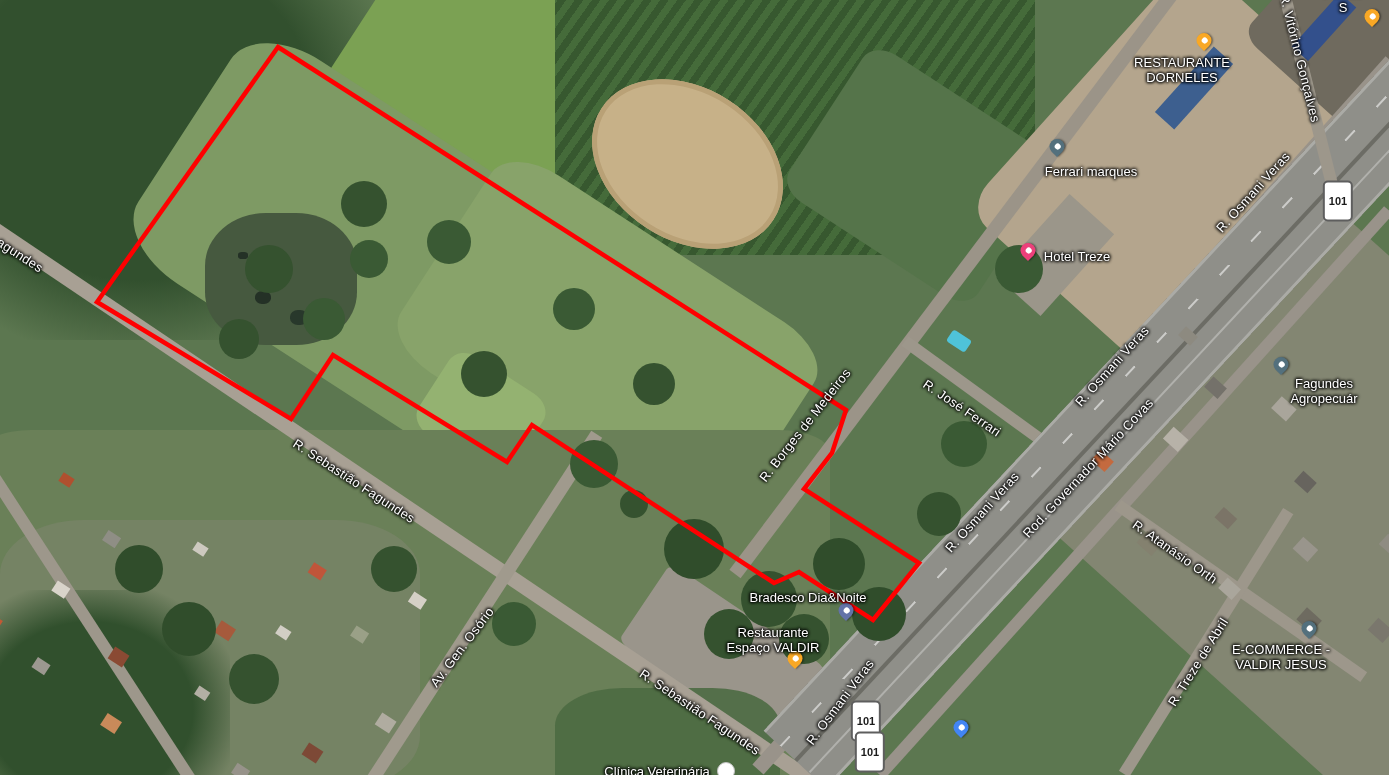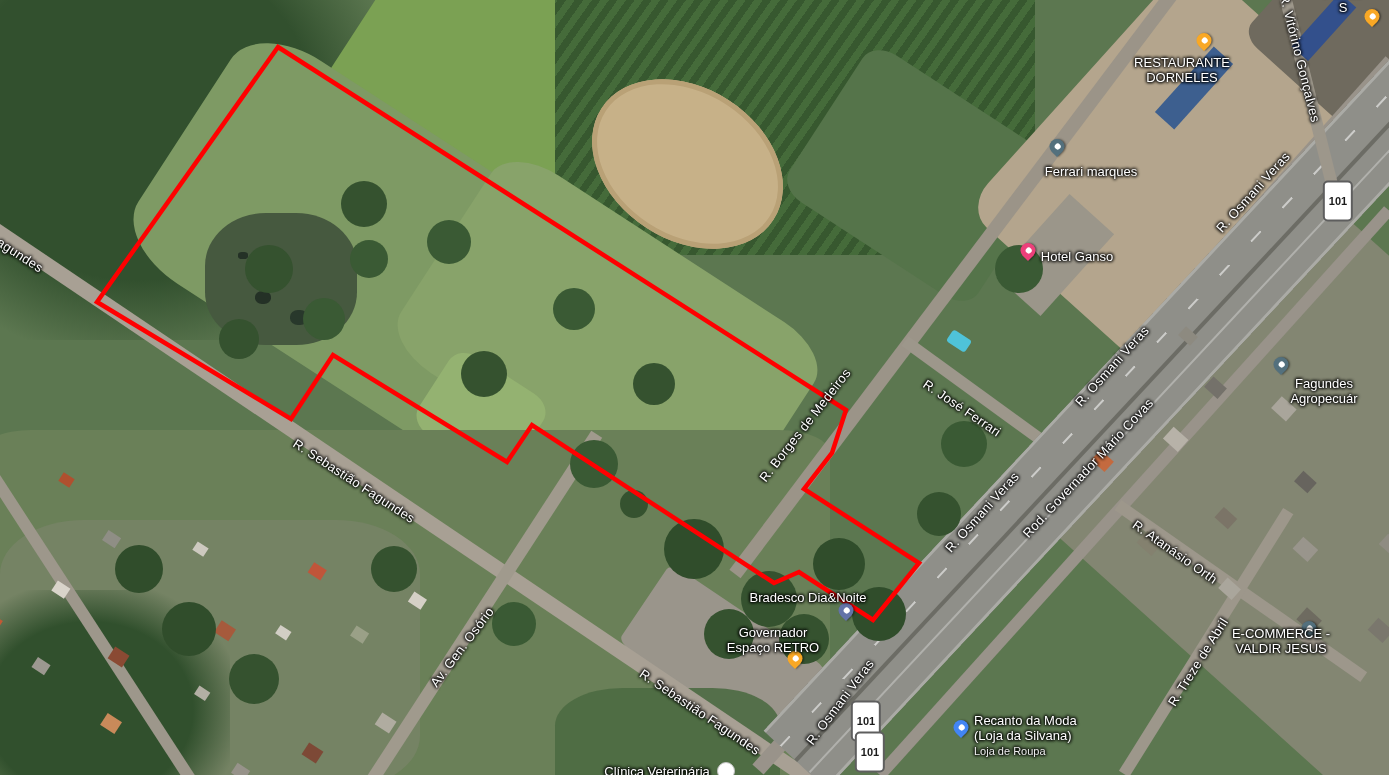--- a/index.html
+++ b/index.html
@@ -126,36 +126,32 @@
   <span class="pin" style="left: 1204px; top: 42px; background: rgb(249, 168, 37);"></span>
   <div class="poi" style="left:1182px;top:71px;width:120px;">RESTAURANTE DORNELES</div>
 
   <span class="pin" style="left: 1372px; top: 18px; background: rgb(249, 168, 37);"></span>
   <div class="poi" style="left:1343px;top:1px;">Pizzas S</div>
 
   <span class="pin" style="left: 1057px; top: 148px; background: rgb(83, 112, 125);"></span>
   <div class="poi" style="left:1091px;top:172px;">Ferrari marques</div>
 
   <span class="pin" style="left: 1028px; top: 252px; background: rgb(236, 64, 122);"></span>
-  <div class="poi" style="left:1077px;top:257px;">Hotel Ganso</div>
+  <div class="poi" style="left:1077px;top:257px;">Hotel Treze</div>
 
   <span class="pin" style="left: 1281px; top: 366px; background: rgb(83, 112, 125);"></span>
   <div class="poi" style="left:1324px;top:392px;">Fagundes Agropecuár</div>
 
   <span class="pin" style="left: 846px; top: 612px; background: rgb(99, 115, 168);"></span>
   <div class="poi" style="left:808px;top:598px;">Bradesco Dia&amp;Noite</div>
 
   <span class="pin" style="left: 795px; top: 660px; background: rgb(249, 168, 37);"></span>
-  <div class="poi" style="left:773px;top:641px;width:105px;">Governador Espaço RETRO</div>
+  <div class="poi" style="left:773px;top:641px;width:105px;">Restaurante Espaço VALDIR</div>
 
   <span class="pin" style="left: 961px; top: 729px; background: rgb(66, 133, 244);"></span>
-  <div class="poi left" style="left:974px;top:736px;width:125px;">
-    <span>Recanto da Moda (Loja da Silvana)</span>
-    <span class="sub">Loja de Roupa</span>
-  </div>
 
   <span class="pin" style="left: 1309px; top: 630px; background: rgb(83, 112, 125);"></span>
-  <div class="poi" style="left:1281px;top:642px;width:115px;">E-COMMERCE - VALDIR JESUS</div>
+  <div class="poi" style="left:1281px;top:658px;width:115px;">E-COMMERCE - VALDIR JESUS</div>
 
   <span class="clinic-dot" style="left:726px;top:771px;"></span>
   <div class="poi" style="left:657px;top:772px;">Clínica Veterinária</div>
 
 </div>
 
 </body></html>

